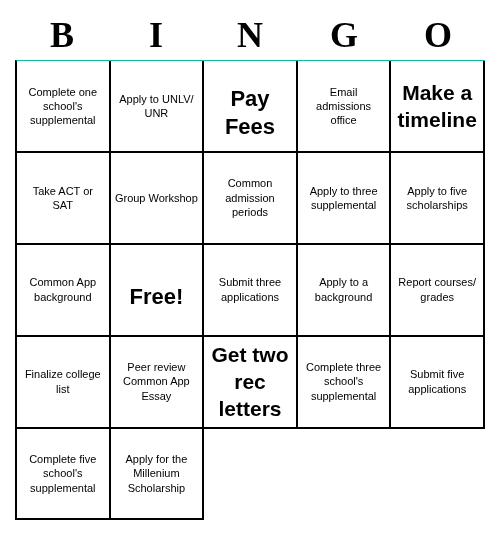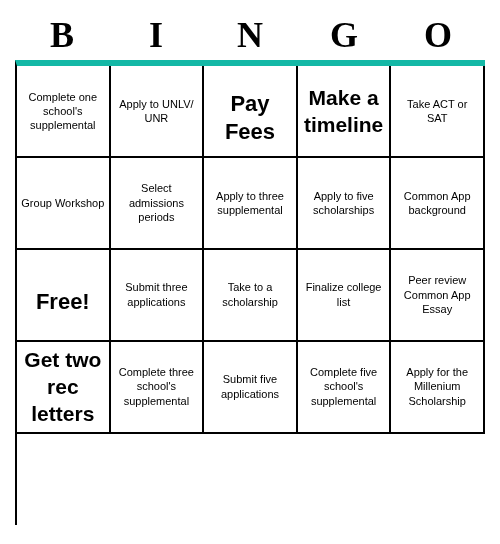--- a/index.html
+++ b/index.html
@@ -27,21 +27,21 @@
       font-size: 36px;
       font-weight: bold;
       font-family: serif;
       padding: 4px 0;
       border: none;
     }
     .bingo-grid {
       display: grid;
       grid-template-columns: repeat(5, 1fr);
       grid-template-rows: repeat(5, 1fr);
-      border-top: 6px solid #14b8a6;
+      border-top: 1px solid #14b8a6;
       border-left: 2px solid #000;
       width: 100%;
     }
     .bingo-cell {
       border-right: 2px solid #000;
       border-bottom: 2px solid #000;
       min-height: 84px;
       display: flex;
       align-items: center;
       justify-content: center;
@@ -76,49 +76,55 @@
   <div class="bingo-grid">
   <div class="bingo-cell">
         <span>Complete one school's supplemental</span>
       </div>
       <div class="bingo-cell">
         <span>Apply to UNLV/ UNR</span>
       </div>
       <div class="bingo-cell large-text">
         <span>Pay Fees</span>
       </div>
+      <div class="bingo-cell">
+        <span>Email admissions office</span>
+      </div>
       <div class="bingo-cell medium-text">
         <span>Make a timeline</span>
       </div>
       <div class="bingo-cell">
         <span>Take ACT or SAT</span>
       </div>
       <div class="bingo-cell">
         <span>Group Workshop</span>
       </div>
       <div class="bingo-cell">
-        <span>Select admissions periods</span>
+        <span>Common admission periods</span>
       </div>
       <div class="bingo-cell">
         <span>Apply to three supplemental</span>
       </div>
       <div class="bingo-cell">
         <span>Apply to five scholarships</span>
       </div>
       <div class="bingo-cell">
         <span>Common App background</span>
       </div>
       <div class="bingo-cell large-text">
         <span>Free!</span>
       </div>
       <div class="bingo-cell">
         <span>Submit three applications</span>
       </div>
       <div class="bingo-cell">
-        <span>Take to a scholarship</span>
+        <span>Apply to a background</span>
+      </div>
+      <div class="bingo-cell">
+        <span>Report courses/ grades</span>
       </div>
       <div class="bingo-cell">
         <span>Finalize college list</span>
       </div>
       <div class="bingo-cell">
         <span>Peer review Common App Essay</span>
       </div>
       <div class="bingo-cell medium-text">
         <span>Get two rec letters</span>
       </div>

